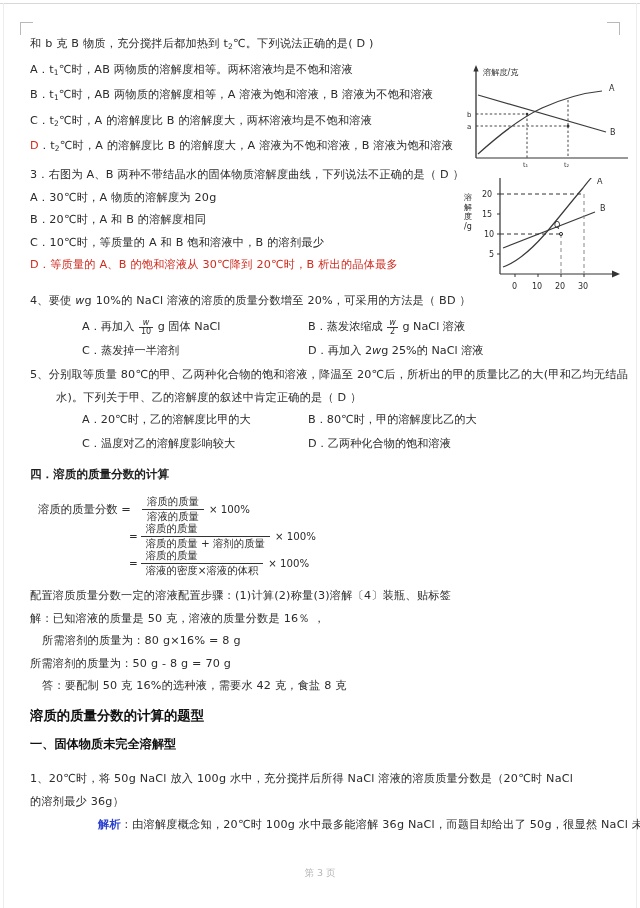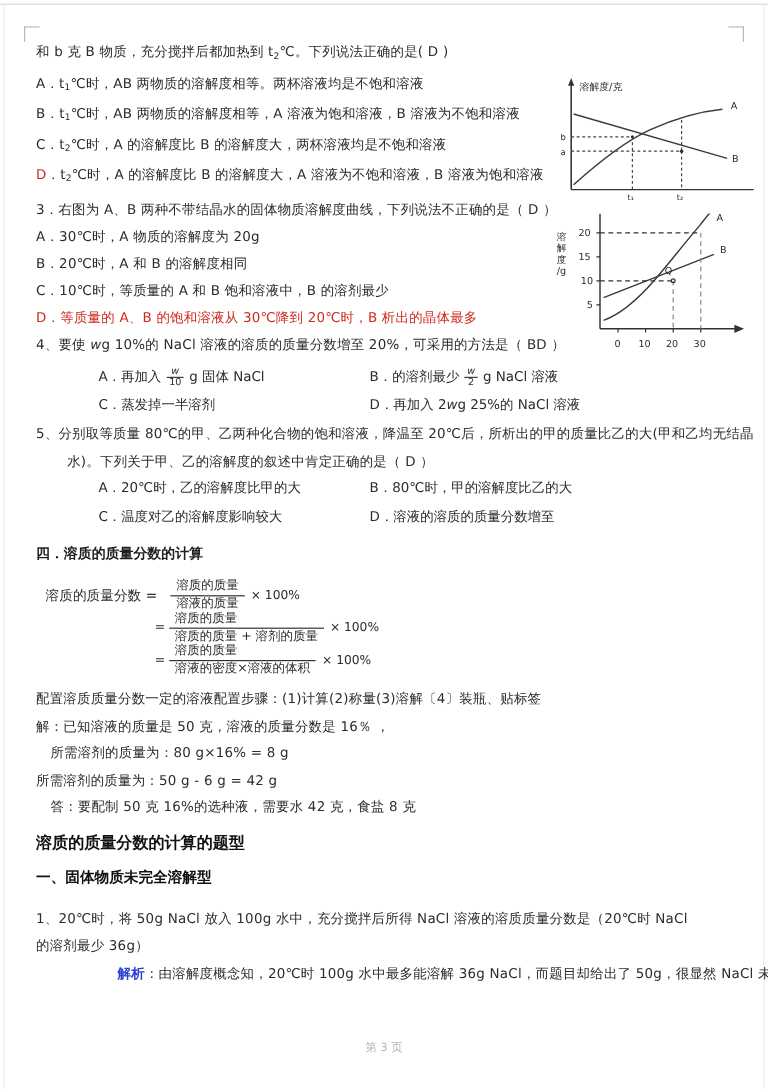--- a/index.html
+++ b/index.html
@@ -232,50 +232,50 @@
     <div class="line">
       <span class="opt-letter red">D</span><span>．t</span><sub>2</sub><span>℃时，A 的溶解度比 B 的溶解度大，A 溶液为不饱和溶液，B 溶液为饱和溶液</span>
     </div>
 
     <div class="line" style="margin-top:11px">3．右图为 A、B 两种不带结晶水的固体物质溶解度曲线，下列说法不正确的是（  D    ）</div>
     <div class="line">A．30℃时，A 物质的溶解度为 20g</div>
     <div class="line">B．20℃时，A 和 B 的溶解度相同</div>
     <div class="line">C．10℃时，等质量的 A 和 B 饱和溶液中，B 的溶剂最少</div>
     <div class="line red">D．等质量的 A、B 的饱和溶液从 30℃降到 20℃时，B 析出的晶体最多</div>
 
-    <div class="line" style="margin-top:8px">
+    <div class="line" style="margin-top:21px">
       <span>4、要使 </span><i>w</i><span>g 10%的 NaCl 溶液的溶质的质量分数增至 20%，可采用的方法是（  BD    ）</span>
     </div>
 
     <div class="two-col" style="margin-top:11px">
       <span class="c1">
         <span>A．再加入 </span><span class="frac"><span class="num">w</span><span class="den">10</span></span><span> g 固体 NaCl</span>
       </span>
       <span class="c2">
-        <span>B．的溶剂最少 </span><span class="frac"><span class="num">w</span><span class="den">2</span></span><span> g NaCl 溶液</span>
+        <span>B．蒸发浓缩成 </span><span class="frac"><span class="num">w</span><span class="den">2</span></span><span> g NaCl 溶液</span>
       </span>
     </div>
 
     <div class="two-col" style="margin-top:5px">
       <span class="c1">C．蒸发掉一半溶剂</span>
       <span class="c2">
         <span>D．再加入 2</span><i>w</i><span>g 25%的 NaCl 溶液</span>
       </span>
     </div>
 
     <div class="line" style="margin-top:9px">5、分别取等质量 80℃的甲、乙两种化合物的饱和溶液，降温至 20℃后，所析出的甲的质量比乙的大(甲和乙均无结晶</div>
     <div class="line indent-2">水)。下列关于甲、乙的溶解度的叙述中肯定正确的是（   D  ）</div>
 
     <div class="two-col" style="margin-top:4px">
       <span class="c1">A．20℃时，乙的溶解度比甲的大</span>
       <span class="c2">B．80℃时，甲的溶解度比乙的大</span>
     </div>
     <div class="two-col" style="margin-top:5px">
       <span class="c1">C．温度对乙的溶解度影响较大</span>
-      <span class="c2">D．溶液的溶质的质量分数增至</span>
+      <span class="c2">D．乙两种化合物的饱和溶液</span>
     </div>
 
     <div class="h-sec">四．溶质的质量分数的计算</div>
 
     <div class="formula">
       <span class="lhs">溶质的质量分数 =</span>
 
       <span class="fx f-row1">
         <span class="fr">
           <span class="n">溶质的质量</span>
@@ -294,21 +294,21 @@
         <span class="eq">=</span><span class="fr">
           <span class="n">溶质的质量</span>
           <span class="d">溶液的密度×溶液的体积</span>
         </span><span class="tail">× 100%</span>
       </span>
     </div>
 
     <div class="line" style="margin-top:6px">配置溶质质量分数一定的溶液配置步骤：(1)计算(2)称量(3)溶解〔4〕装瓶、贴标签</div>
     <div class="line">解：已知溶液的质量是 50 克，溶液的质量分数是 16％ ，</div>
     <div class="line indent-1">所需溶剂的质量为：80 g×16% = 8 g</div>
-    <div class="line">所需溶剂的质量为：50 g - 6 g = 42 g</div>
+    <div class="line">所需溶剂的质量为：50 g - 8 g = 70 g</div>
     <div class="line indent-1">答：要配制 50 克 16%的选种液，需要水 42 克，食盐 8 克</div>
 
     <div class="h-big">溶质的质量分数的计算的题型</div>
     <div class="h-mid">一、固体物质未完全溶解型</div>
 
     <div class="line" style="margin-top:18px">1、20℃时，将 50g NaCl 放入 100g 水中，充分搅拌后所得 NaCl 溶液的溶质质量分数是（20℃时 NaCl</div>
     <div class="line">的溶剂最少 36g）</div>
 
     <div class="line indent-2" style="margin-top:8px">
       <span class="blue-b">解析</span><span>：由溶解度概念知，20℃时 100g 水中最多能溶解 36g NaCl，而题目却给出了 50g，很显然 NaCl 未完全溶解，</span>

